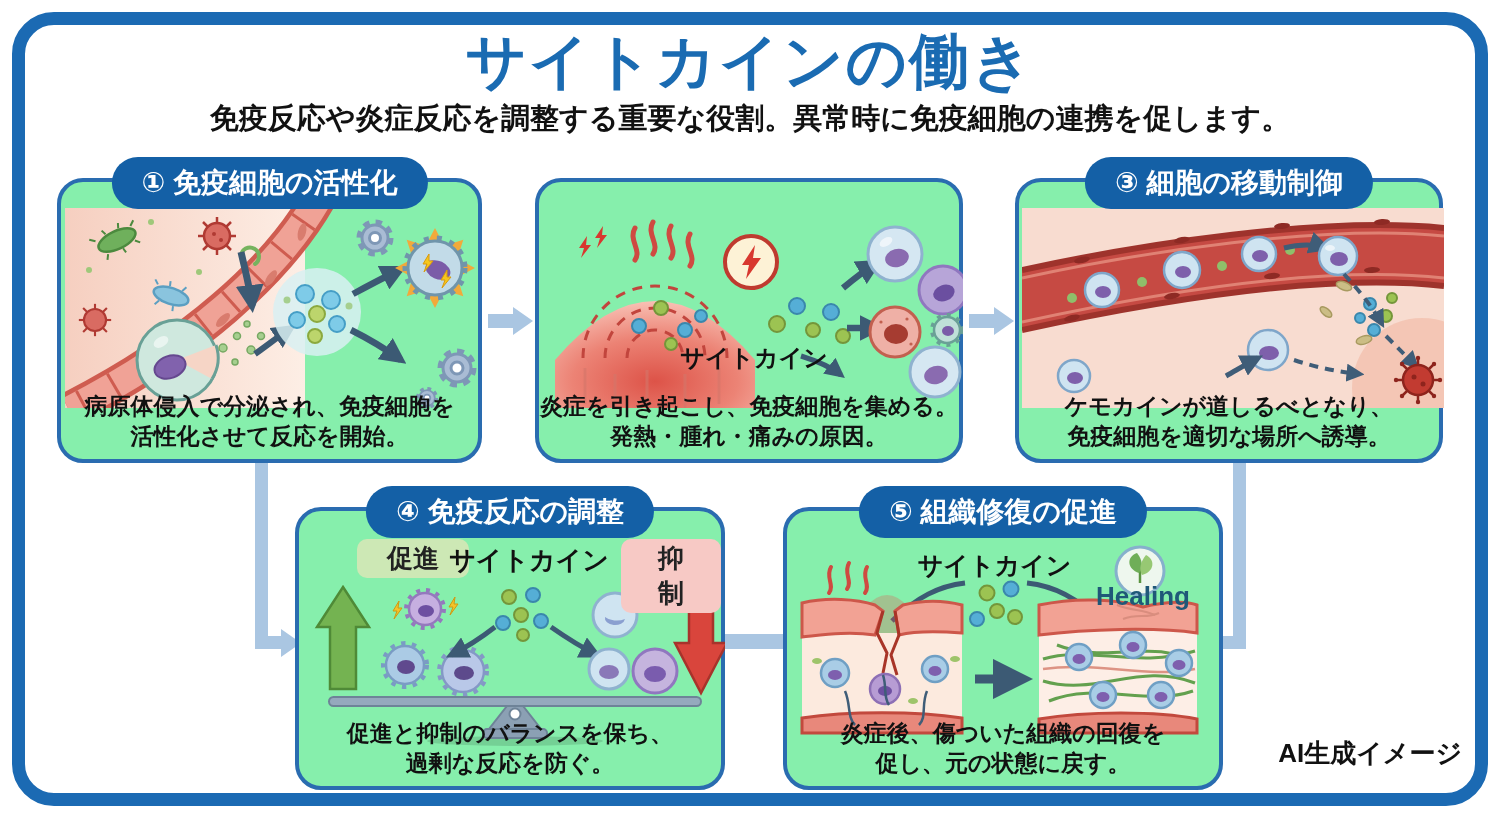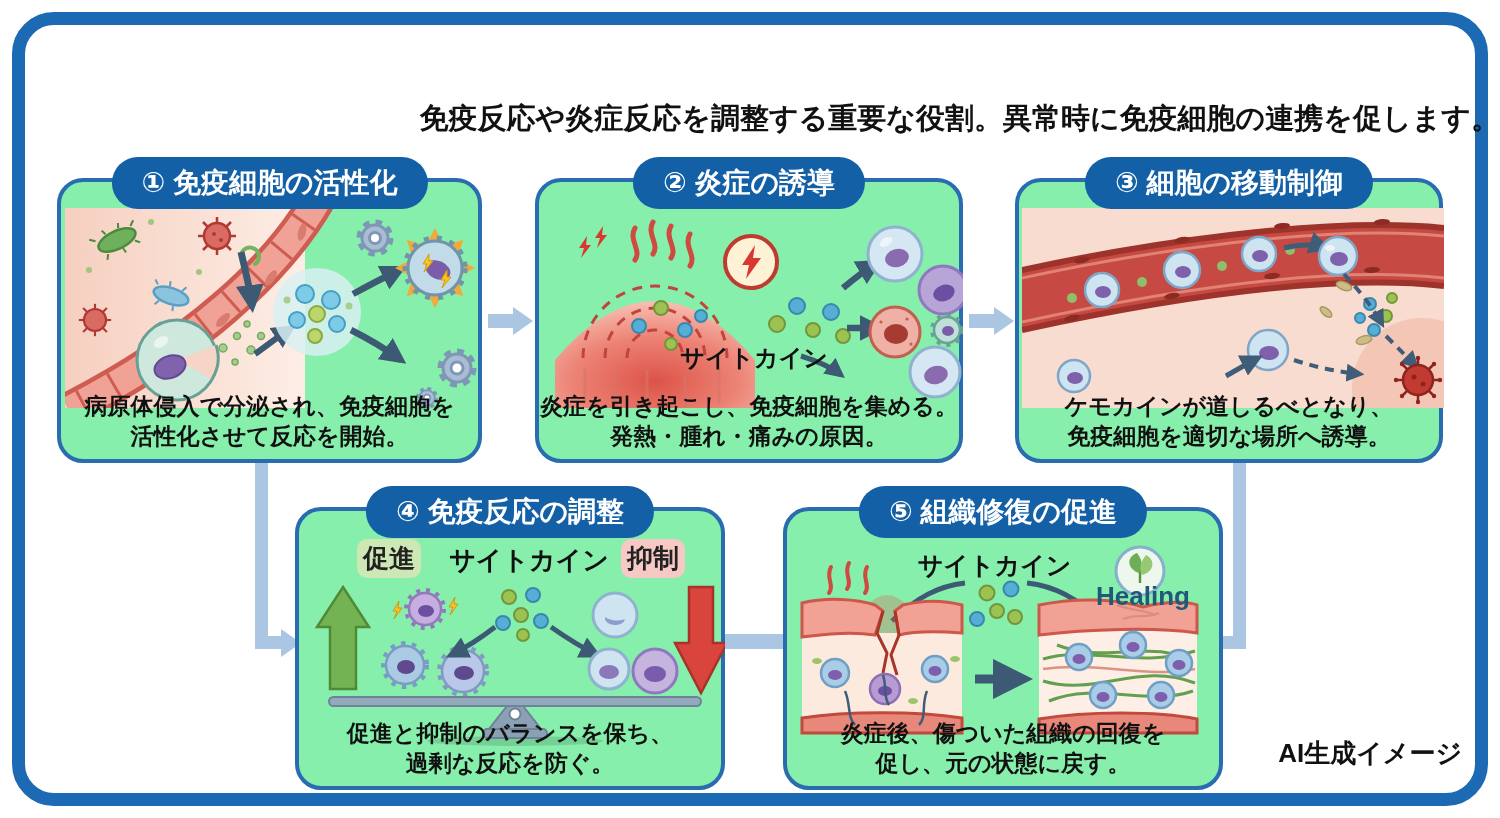--- a/index.html
+++ b/index.html
@@ -2,49 +2,50 @@
 <html><head>
 <meta charset="utf-8">
 <style>
   html,body{margin:0;padding:0;background:#fff;}
   #stage{position:relative;width:1500px;height:818px;background:#ffffff;overflow:hidden;
          font-family:"Liberation Sans","DejaVu Sans",sans-serif;color:#111;}
   .frame{position:absolute;left:12px;top:12px;width:1476px;height:794px;box-sizing:border-box;
          border:13px solid #1b6ab3;border-radius:42px;}
   .title{position:absolute;top:22px;left:0;width:100%;text-align:center;
          font-size:60px;font-weight:bold;color:#1a6bb2;letter-spacing:2px;}
-  .subtitle{position:absolute;top:99px;left:0;width:100%;text-align:right;
+  .subtitle{position:absolute;top:99px;left:0;width:100%;text-align:center;
          font-size:29px;font-weight:bold;color:#111;}
   .panel{position:absolute;background:#86efac;border:4px solid #2a6cb0;border-radius:26px;box-sizing:border-box;}
   .pill{position:absolute;top:-25px;left:50%;transform:translateX(-50%);
         background:#1460a6;color:#fff;font-size:28px;font-weight:bold;
         padding:7px 30px;border-radius:999px;white-space:nowrap;z-index:3;}
   .caption{position:absolute;left:0;bottom:8px;width:100%;text-align:center;
         font-weight:bold;font-size:23px;line-height:1.28;color:#111;z-index:3;}
   .illo{position:absolute;z-index:1;}
   .conn{position:absolute;background:#aac6e2;z-index:0;}
   .tri-r{position:absolute;width:0;height:0;border-top:14px solid transparent;
         border-bottom:14px solid transparent;border-left:20px solid #aac6e2;z-index:0;}
   .tri-l{position:absolute;width:0;height:0;border-top:14px solid transparent;
         border-bottom:14px solid transparent;border-right:20px solid #aac6e2;z-index:0;}
   .minilabel{position:absolute;font-weight:bold;font-size:24px;color:#111;text-align:center;z-index:4;font-family:Liberation Mono, monospace;}
   .tag{position:absolute;font-weight:bold;font-size:26px;color:#222;text-align:center;
-       padding:2px 6px;border-radius:10px;z-index:4;}
+       padding:2px 30px;border-radius:10px;z-index:4;}
   .tag-green{background:#cde8b5;}
   .tag-pink{background:#f7c9c5;}
   .healing{position:absolute;font-weight:bold;font-size:26px;color:#1f5878;text-align:center;z-index:4;}
   .credit{position:absolute;left:1250px;top:736px;width:212px;text-align:right;
        font-size:26px;font-weight:bold;color:#111;}
 </style>
 </head>
 <body>
 
 <div id="stage">
   <div class="frame"></div>
 
+  <div class="title">サイトカインの働き</div>
   <div class="subtitle">免疫反応や炎症反応を調整する重要な役割。異常時に免疫細胞の連携を促します。</div>
 
   <div class="conn" style="left:488px;top:314px;width:26px;height:14px"></div>
   <div class="tri-r" style="left:513px;top:307px"></div>
   <div class="conn" style="left:969px;top:314px;width:26px;height:14px"></div>
   <div class="tri-r" style="left:994px;top:307px"></div>
   <div class="conn" style="left:255px;top:460px;width:13px;height:189px"></div>
   <div class="conn" style="left:255px;top:636px;width:28px;height:13px"></div>
   <div class="tri-r" style="left:281px;top:629px"></div>
   <div class="conn" style="left:1233px;top:460px;width:13px;height:189px"></div>
@@ -186,21 +187,20 @@
         <circle r="5.5" fill="#ffffff" stroke="#7e97b6" stroke-width="3"></circle>
       </g>
     </svg>
     <div class="caption">
       <div>病原体侵入で分泌され、免疫細胞を</div>
         <div>活性化させて反応を開始。</div>
     </div>
   </div>
 
   <div class="panel" style="left:535px;top:178px;width:428px;height:285px">
-    <div class="pill">② 炎症の誘導</div>
     <svg class="illo" style="left:4px;top:26px" width="420" height="200" viewBox="0 0 420 200">
       <defs>
         <radialGradient id="rg2" cx="0.5" cy="0.75" r="0.75">
           <stop offset="0" stop-color="#dd5348"></stop>
             <stop offset="0.55" stop-color="#ec8375"></stop>
             <stop offset="1" stop-color="#f8c0b4"></stop>
         </radialGradient>
         <marker id="mk2" viewBox="0 0 10 10" refX="7.5" refY="5" markerWidth="4" markerHeight="4" orient="auto-start-reverse">
           <path d="M0,0L10,5L0,10Z" fill="#3c5a74"></path>
           </marker>

